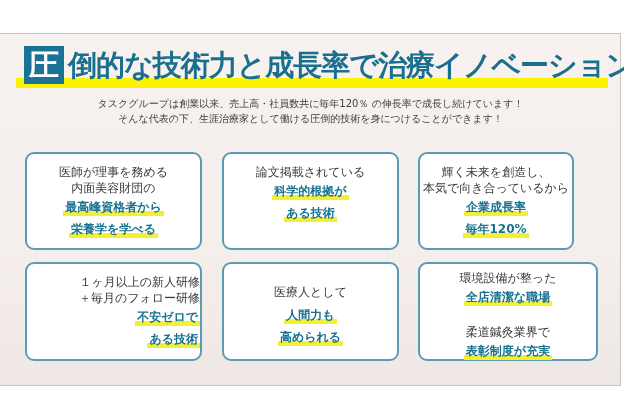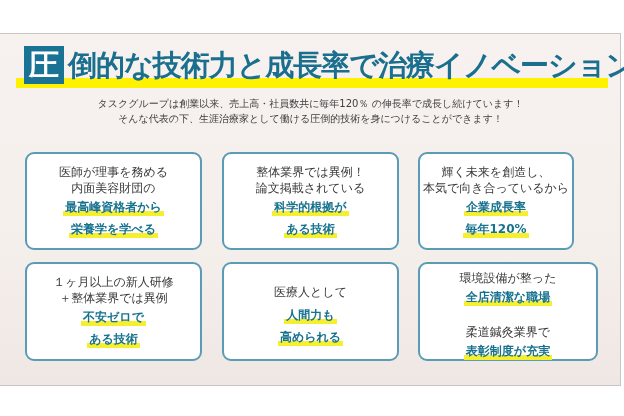--- a/index.html
+++ b/index.html
@@ -43,36 +43,35 @@
   </div>
 
   <div class="card" style="left:25px; top:118px; width:177px; height:98px; padding-top:10px;">
     <div class="sub">医師が理事を務める</div>
     <div class="sub">内面美容財団の</div>
     <div class="bigline"><span class="big">最高峰資格者から</span></div>
     <div class="bigline"><span class="big">栄養学を学べる</span></div>
   </div>
 
   <div class="card" style="left:222px; top:118px; width:177px; height:98px; padding-top:10px;">
-    <div class="sub">整体業界では異例！</div>
     <div class="sub">論文掲載されている</div>
     <div class="bigline"><span class="big">科学的根拠が</span></div>
     <div class="bigline"><span class="big">ある技術</span></div>
   </div>
 
   <div class="card" style="left:418px; top:118px; width:156px; height:98px; padding-top:10px;">
     <div class="sub">輝く未来を創造し、</div>
     <div class="sub">本気で向き合っているから</div>
     <div class="bigline"><span class="big">企業成長率</span></div>
     <div class="bigline"><span class="big">毎年120%</span></div>
   </div>
 
-  <div class="card" style="left:25px; top:228px; width:177px; height:99px; padding-top:10px;">
+  <div class="card" style="left:25px; top:228px; width:177px; height:99px; padding-top:10px;text-align:right;">
     <div class="sub">１ヶ月以上の新人研修</div>
-    <div class="sub">＋整体業界では異例</div>
+    <div class="sub">＋毎月のフォロー研修</div>
     <div class="bigline"><span class="big">不安ゼロで</span></div>
     <div class="bigline"><span class="big">ある技術</span></div>
   </div>
 
   <div class="card" style="left:222px; top:228px; width:177px; height:99px; padding-top:20px;">
     <div class="sub">医療人として</div>
     <div class="bigline" style="margin-top:4px;"><span class="big">人間力も</span></div>
     <div class="bigline"><span class="big">高められる</span></div>
   </div>
 

